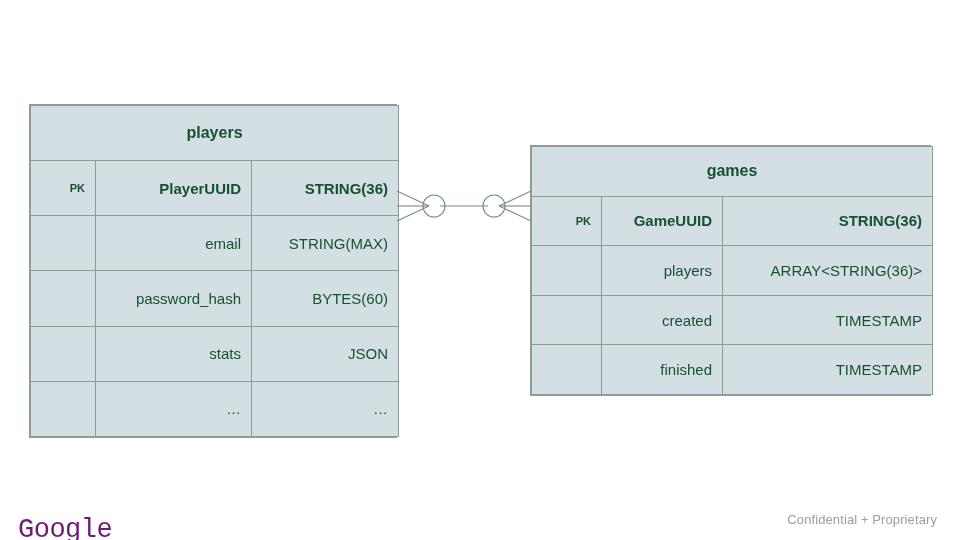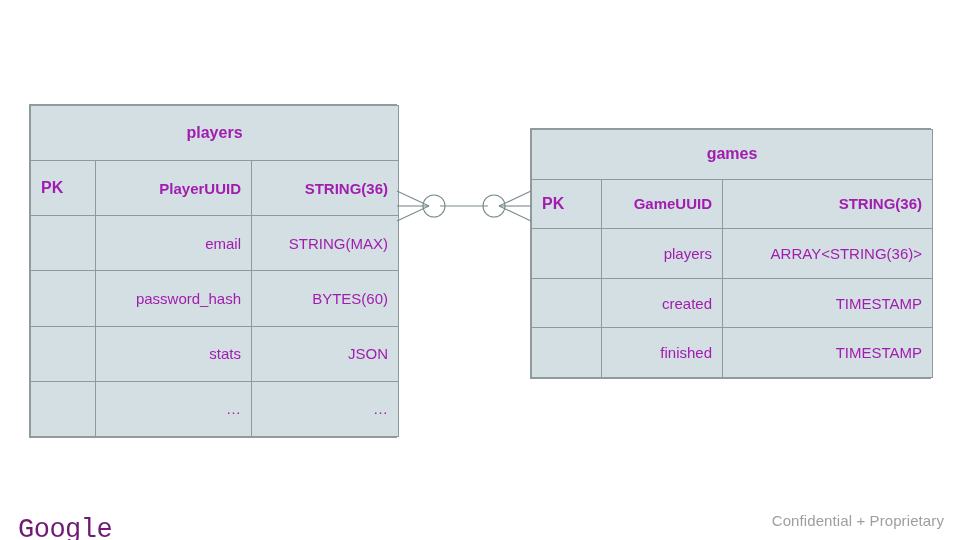--- a/index.html
+++ b/index.html
@@ -36,55 +36,55 @@
     width: 100%;
     height: 100%;
     table-layout: fixed;
   }
   .entity td, .entity th {
     border: 1px solid #8d9b9d;
     background: #d3dfe3;
     padding: 0 10px;
     font-size: 15px;
     font-weight: normal;
-    color: #a21caf;
+    color: #14532d;
     text-align: left;
     vertical-align: middle;
     white-space: nowrap;
     overflow: hidden;
   }
   .entity .title-cell {
     text-align: center;
     font-weight: bold;
     font-size: 16px;
     height: 41px;
   }
   .entity .row-cell { height: 41px; text-align: right; }
   .entity .key-cell {
     font-weight: bold;
-    font-size: 16px;
-    text-align: left;
+    font-size: 11px;
+    text-align: right;
   }
   .entity .bold-row td { font-weight: bold; }
 
   
   #players-entity {
     left: 29px;
     top: 104px;
     width: 368px;
     height: 334px;
   }
   #players-entity col.c-key  { width: 65px; }
   #players-entity col.c-name { width: 156px; }
   #players-entity col.c-type { width: 147px; }
 
   
   #games-entity {
     left: 530px;
-    top: 128px;
+    top: 145px;
     width: 401px;
     height: 251px;
   }
   #games-entity col.c-key  { width: 70px; }
   #games-entity col.c-name { width: 121px; }
   #games-entity col.c-type { width: 210px; }
 
   
   #relationship-connector {
     position: absolute;
@@ -101,23 +101,23 @@
     top: 500px;
     font-family: Liberation Mono, monospace;
     font-size: 27px;
     letter-spacing: -0.5px;
     color: #701a75;
     line-height: 1;
     margin-top: 17px;
   }
   #confidential-note {
     position: absolute;
-    right: 16px;
+    right: 23px;
     top: 512px;
-    font-size: 15px;
+    font-size: 13px;
     color: #9e9e9e;
     letter-spacing: 0.1px;
   }
 </style>
 </head>
 <body>
 
 <div class="slide">
 
   <div class="entity" id="players-entity">

